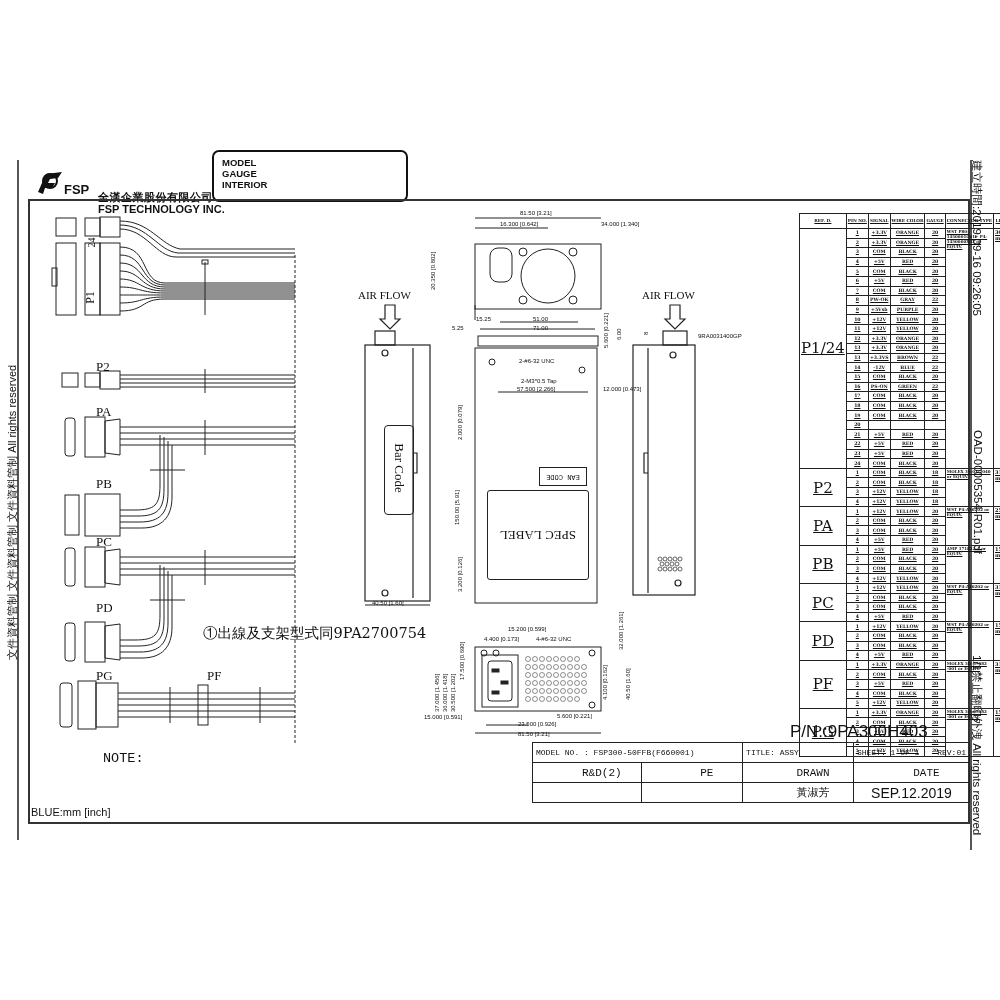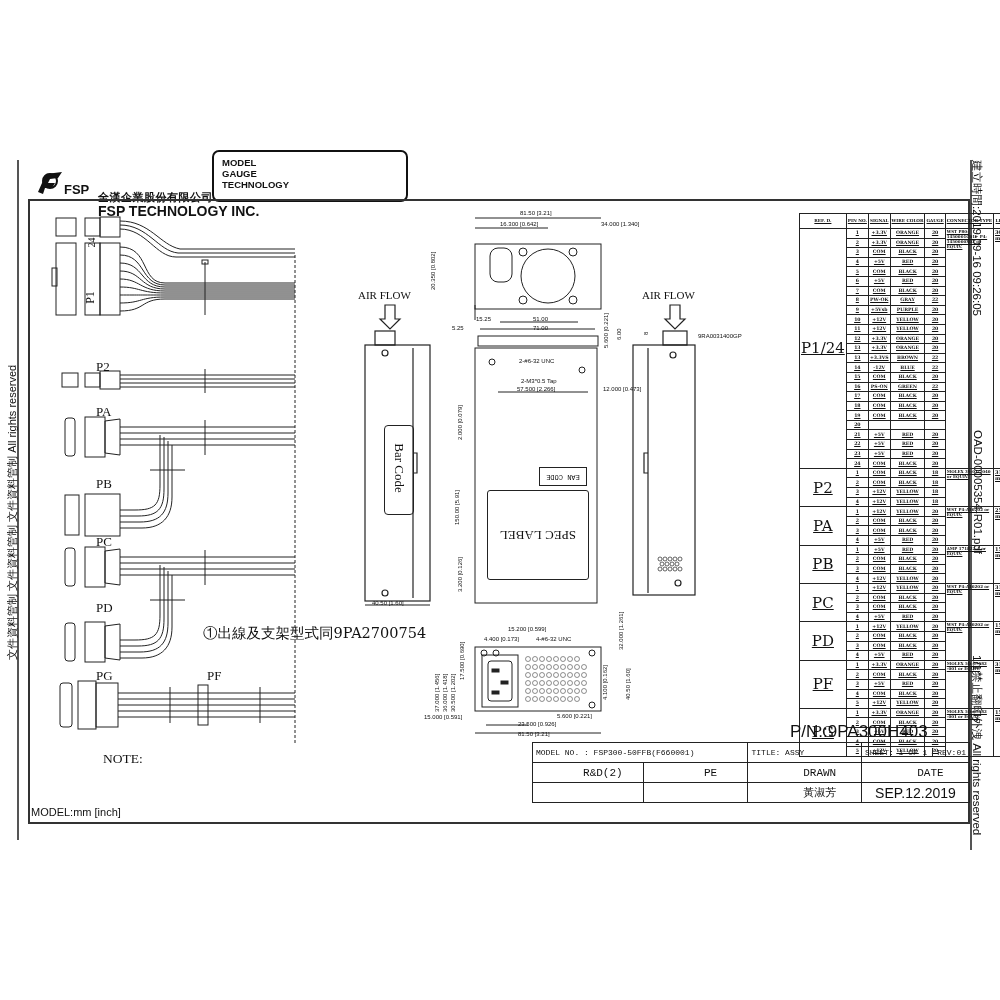--- a/index.html
+++ b/index.html
@@ -3,39 +3,39 @@
 <meta charset="utf-8">
 <style>
   html,body{margin:0;padding:0;background:#fff;}
   body{width:1000px;height:1000px;position:relative;overflow:hidden;font-family:"DejaVu Serif",serif;color:#111;}
   .abs{position:absolute;}
   .sans{font-family:"Liberation Sans",sans-serif;margin-top:16px;}
   .serif{font-family:"Liberation Serif",serif;}
   
   #fsp-logo{left:28px;top:168px;width:70px;height:30px;}
   #fsp-cn{left:98px;top:174px;font-size:11px;font-weight:bold;letter-spacing:0.5px;}
-  #fsp-en{left:98px;top:187px;font-size:14px;font-weight:bold;}
+  #fsp-en{left:98px;top:187px;font-size:11px;font-weight:bold;}
   #tps-box{left:212px;top:150px;width:192px;height:48px;border:2px solid #111;border-radius:7px;overflow:hidden;display:flex;}
   #tps-mark{width:108px;background:#111;color:#fff;font-family:"Liberation Sans",sans-serif;font-weight:bold;font-size:40px;line-height:48px;text-align:center;letter-spacing:-2px;}
   #tps-words{flex:1;padding:5px 0 0 8px;font-family:"Liberation Sans",sans-serif;font-weight:bold;font-size:9.5px;line-height:11px;}
   
   #frame{left:28px;top:199px;width:942px;height:625px;border:2px solid #333;box-sizing:border-box;}
   #side-line-left{left:17px;top:160px;width:2px;height:680px;background:#555;}
   #side-line-right{left:970px;top:160px;width:2px;height:690px;background:#555;}
   .vtext{font-family:"Liberation Sans",sans-serif;font-size:11px;white-space:nowrap;transform-origin:left top;}
   
   #pin-table{left:799px;top:213px;width:190px;border-collapse:collapse;font-size:4.6px;font-family:"DejaVu Serif",serif;font-weight:bold;text-decoration:underline;}
   #pin-table td,#pin-table th{border:1px solid #222;padding:0 1px;height:8.6px;line-height:8px;text-align:center;white-space:nowrap;}
   #pin-table th{height:14px;font-size:4.2px;}
   #pin-table td.ref{font-size:15px;font-weight:normal;width:20px;}
   #pin-table td.conn{text-align:left;vertical-align:top;font-size:4px;line-height:5px;white-space:normal;width:34px;}
   #pin-table td.len{text-align:left;vertical-align:top;font-size:5px;line-height:6px;white-space:normal;width:20px;}
   #pn{left:790px;top:722px;font-family:"Liberation Sans",sans-serif;font-size:17px;}
   
-  #notes{left:103px;top:750px;font-family:Liberation Serif, serif;font-size:13.5px;line-height:18px;}
+  #notes{left:103px;top:750px;font-family:Liberation Mono, monospace;font-size:13.5px;line-height:18px;}
   #unit{left:31px;top:806px;font-family:"Liberation Sans",sans-serif;font-size:11px;}
   
   #title-block{left:532px;top:742px;width:438px;border-collapse:collapse;font-family:"Liberation Mono",monospace;}
   #title-block td{border:1.5px solid #222;padding:1px 3px;font-size:8px;height:17px;margin-left:40px;}
   #title-block td.c{text-align:center;font-size:11px;padding-left:33px;}
   #title-block td.big{text-align:center;font-size:14px;font-family:"Liberation Sans",sans-serif;}
   
   .label{font-family:"Liberation Serif",serif;font-size:13px;}
   .dim{font-family:"Liberation Sans",sans-serif;font-size:6px;}
   #footnote{left:203px;top:624px;font-size:14.5px;font-family:"DejaVu Serif",serif;}
@@ -54,21 +54,21 @@
   <path d="M10 24 L18 6 L34 4 L30 10 L22 11 L20 15 L27 15 L24 20 L17 20 L15 26 Z" fill="#111"></path>
   <circle cx="22" cy="13" r="7" fill="none" stroke="#111" stroke-width="2"></circle>
   <text x="36" y="26" font-family="Liberation Sans, sans-serif" font-weight="bold" font-size="13" fill="#111">FSP</text>
 </svg>
 <div class="abs sans" id="fsp-cn">全漢企業股份有限公司</div>
 <div class="abs sans" id="fsp-en">FSP TECHNOLOGY INC.</div>
 <div class="abs" id="tps-box">
   <div id="tps-words">
     <div>MODEL</div>
     <div>GAUGE</div>
-    <div>TECHNOLOGY</div>
+    <div>INTERIOR</div>
   </div>
 </div>
 
 <div class="abs" id="frame"></div>
 
 <svg class="abs" style="left:40px;top:205px;" width="270" height="540" viewBox="0 0 270 540">
   <g stroke="#222" fill="none" stroke-width="1">
 
     <line x1="255" y1="50" x2="255" y2="540" stroke-dasharray="3,2"></line>
 
@@ -709,28 +709,28 @@
         <td>YELLOW</td>
         <td>20</td>
       </tr>
     </tbody>
 </table>
 <div class="abs" id="pn">P/N.:9PA300H403</div>
 
 <div class="abs" id="notes">
   <div>NOTE:</div>
 </div>
-<div class="abs" id="unit">MODEL:mm [inch]</div>
+<div class="abs" id="unit">BLUE:mm [inch]</div>
 
 <table class="abs" id="title-block">
   <tbody>
       <tr>
     <td colspan="2">MODEL NO. : FSP300-50FFB(F660001)</td>
     <td>TITLE: ASSY</td>
-    <td style="white-space:nowrap;"><span>SHEET: 1 OF 1</span> <span style="border-left:1.5px solid #222;padding-left:4px;">REV:01</span></td>
+    <td style="white-space:nowrap;"><span>SHEET: 1 OF 1</span> <span style="border-left:1.5px solid #222;padding-left:12px;">REV:01</span></td>
   </tr>
   <tr>
     <td class="c" style="width:100px;">R&amp;D(2)</td>
     <td class="c" style="width:110px;">PE</td>
     <td class="c" style="width:110px;">DRAWN</td>
     <td class="c">DATE</td>
   </tr>
   <tr>
     <td></td>
     <td></td>

